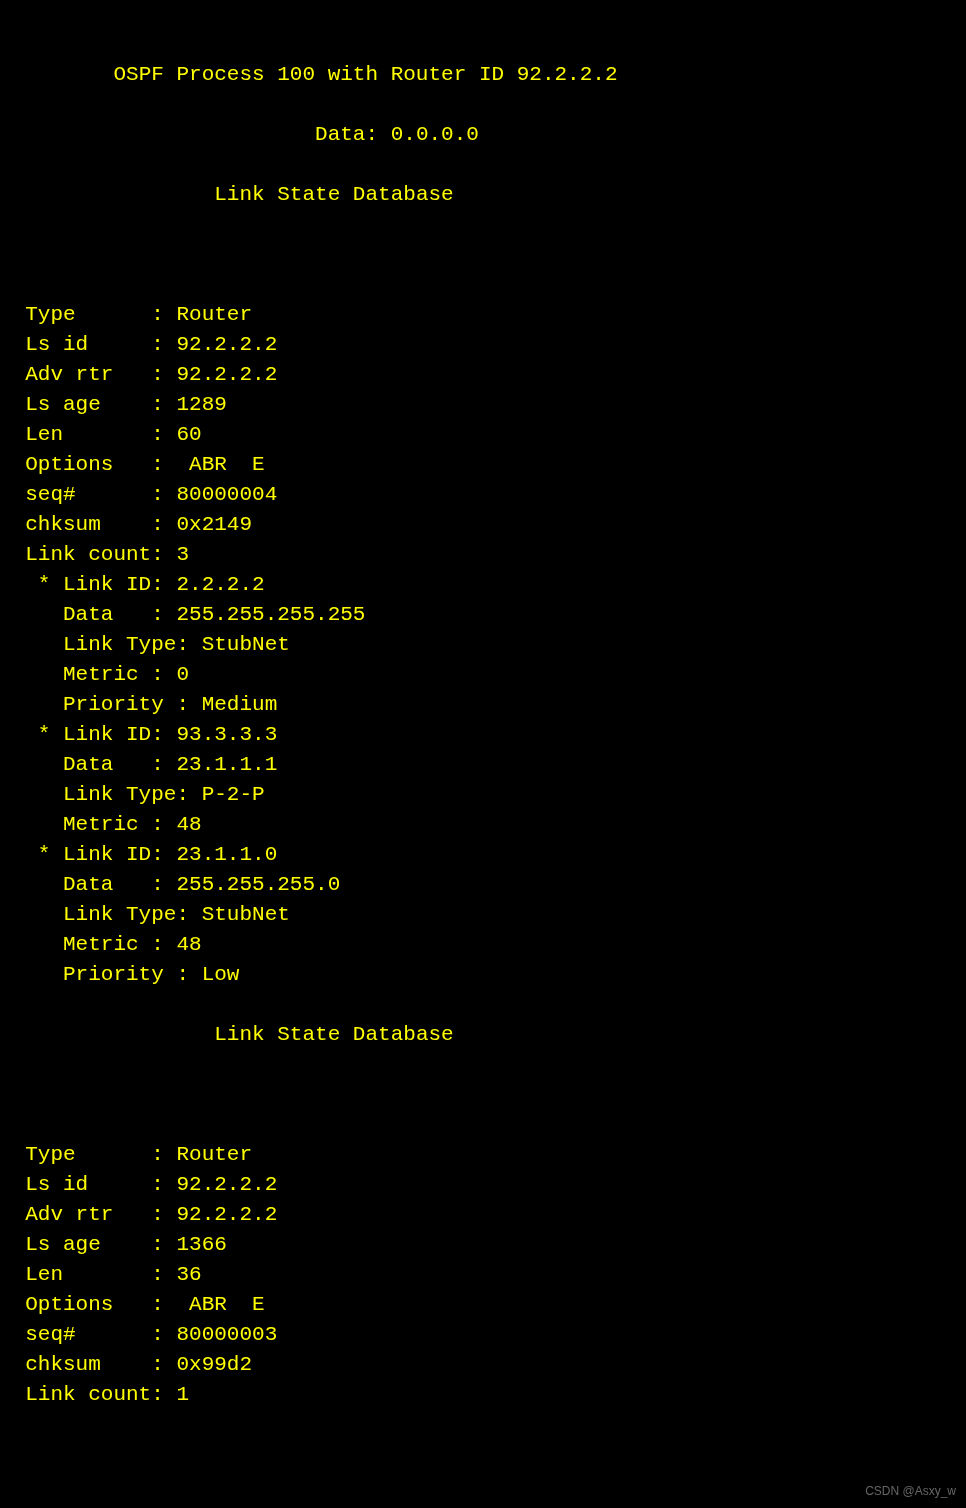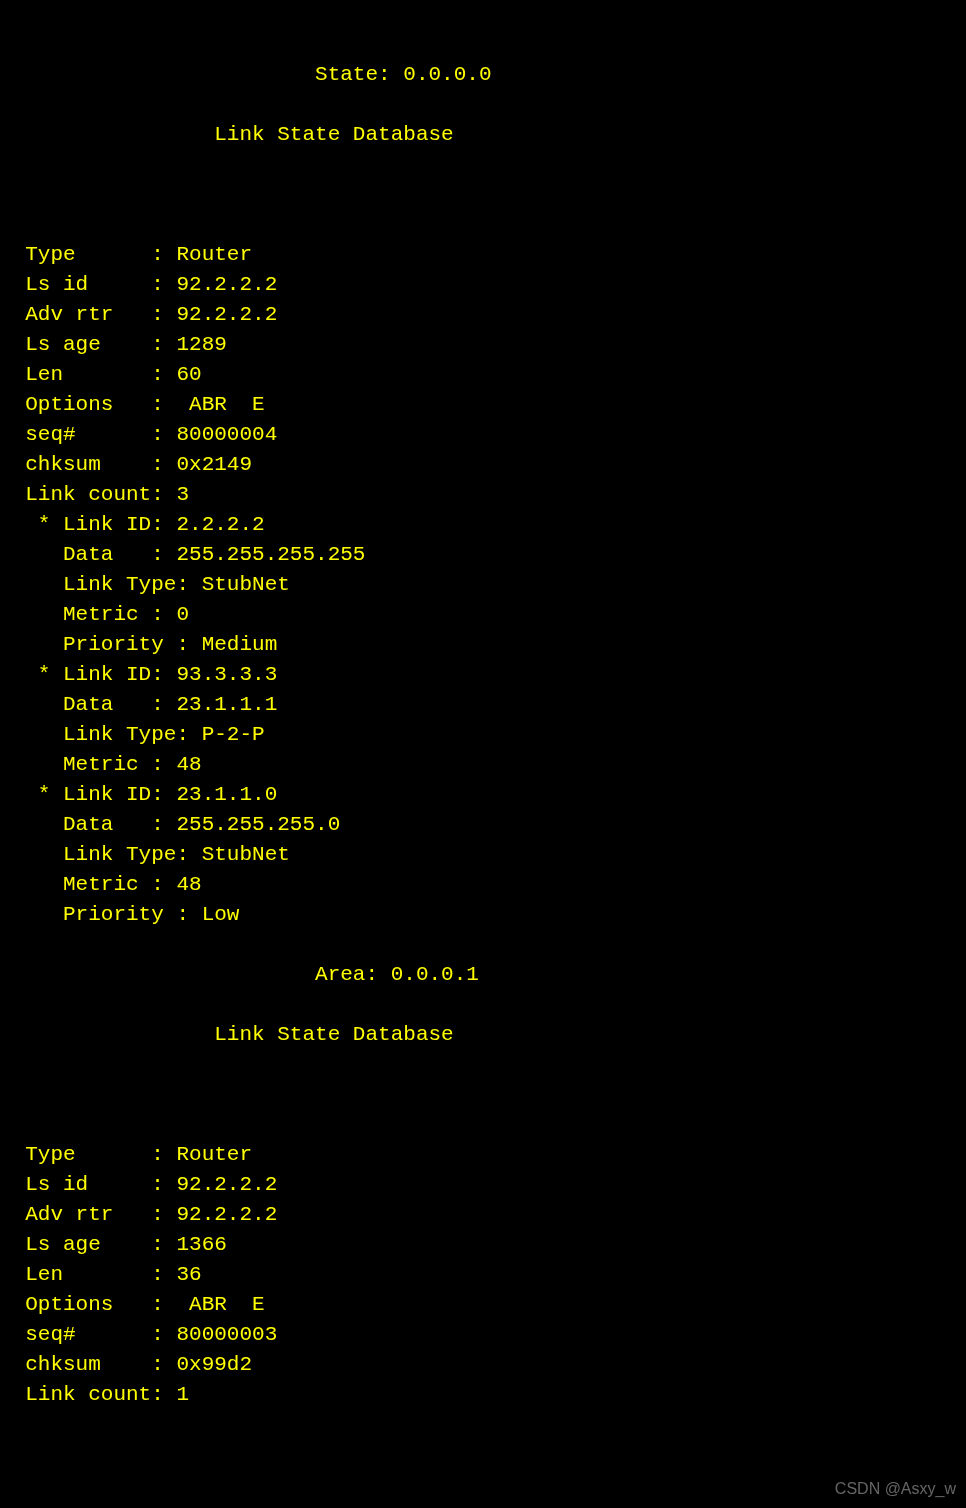--- a/index.html
+++ b/index.html
@@ -9,38 +9,38 @@
     line-height:30px;
     color:#ffff00;
     white-space:pre;
     padding:0;
   }
   .watermark{
     position:absolute;
     right:10px;
     bottom:10px;
     font-family:sans-serif;
-    font-size:16px;
+    font-size:12px;
     color:rgba(200,200,200,0.5);
     pointer-events:none;
   }
   .prompt-host, .cmd, .head, .ln, .kv, .lk,
   [data-name="prompt-line"], [data-name="header-line"], [data-name^="header-area"], [data-name^="header-db"],
   [data-name="kv-line"], [data-name="link-kv-line"] { display:block }
 </style>
 </head>
 <body>
 
 <div class="terminal" data-name="terminal-output">
 <span data-name="blank-line"> </span>
-<span data-name="header-area-0">                         <span data-name="area-label">State: 0.0.0.0</span></span>
+<span data-name="header-line">         <span data-name="header-process">OSPF Process 100 with Router ID 92.2.2.2</span></span>
+<span data-name="header-area-0">                         <span data-name="area-label">Data: 0.0.0.0</span></span>
 <span data-name="header-db-0">                 <span data-name="db-label">Link State Database</span></span>
 <span data-name="blank-line"> </span>
 <span data-name="blank-line"> </span>
 <div data-name="lsa-block-0" id="lsa0"><span data-name="kv-line">  Type      : Router</span><span data-name="kv-line">  Ls id     : 92.2.2.2</span><span data-name="kv-line">  Adv rtr   : 92.2.2.2</span><span data-name="kv-line">  Ls age    : 1289</span><span data-name="kv-line">  Len       : 60</span><span data-name="kv-line">  Options   :  ABR  E</span><span data-name="kv-line">  seq#      : 80000004</span><span data-name="kv-line">  chksum    : 0x2149</span><span data-name="kv-line">  Link count: 3</span><span data-name="link-kv-line">   * Link ID: 2.2.2.2</span><span data-name="link-kv-line">     Data   : 255.255.255.255</span><span data-name="link-kv-line">     Link Type: StubNet</span><span data-name="link-kv-line">     Metric : 0</span><span data-name="link-kv-line">     Priority : Medium</span><span data-name="link-kv-line">   * Link ID: 93.3.3.3</span><span data-name="link-kv-line">     Data   : 23.1.1.1</span><span data-name="link-kv-line">     Link Type: P-2-P</span><span data-name="link-kv-line">     Metric : 48</span><span data-name="link-kv-line">   * Link ID: 23.1.1.0</span><span data-name="link-kv-line">     Data   : 255.255.255.0</span><span data-name="link-kv-line">     Link Type: StubNet</span><span data-name="link-kv-line">     Metric : 48</span><span data-name="link-kv-line">     Priority : Low</span></div>
-<span data-name="header-area-1">                         <span data-name="area-label">Area: 0.0.0.1</span></span>
 <span data-name="header-db-1">                 <span data-name="db-label">Link State Database</span></span>
 <span data-name="blank-line"> </span>
 <span data-name="blank-line"> </span>
 <div data-name="lsa-block-1" id="lsa1"><span data-name="kv-line">  Type      : Router</span><span data-name="kv-line">  Ls id     : 92.2.2.2</span><span data-name="kv-line">  Adv rtr   : 92.2.2.2</span><span data-name="kv-line">  Ls age    : 1366</span><span data-name="kv-line">  Len       : 36</span><span data-name="kv-line">  Options   :  ABR  E</span><span data-name="kv-line">  seq#      : 80000003</span><span data-name="kv-line">  chksum    : 0x99d2</span><span data-name="kv-line">  Link count: 1</span></div>
 </div>
 
 <div class="watermark" data-name="watermark">CSDN @Asxy_w</div>
 
 </body></html>

